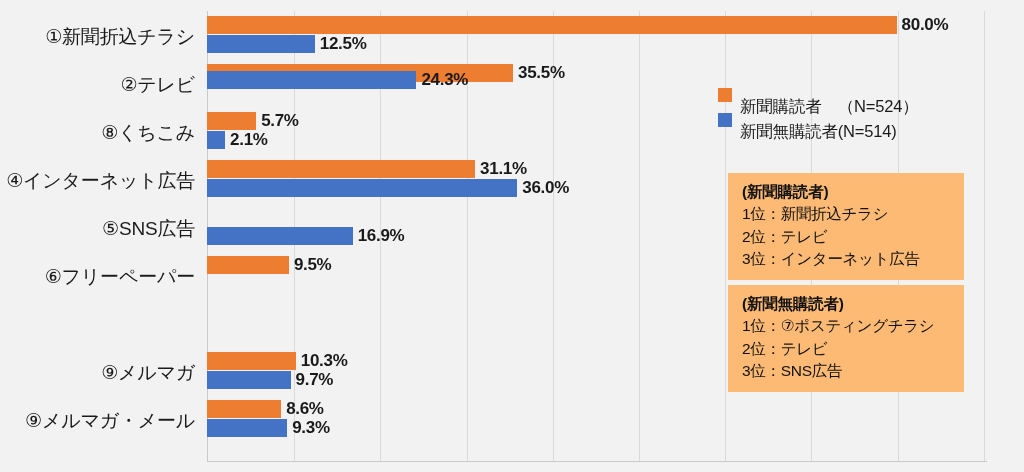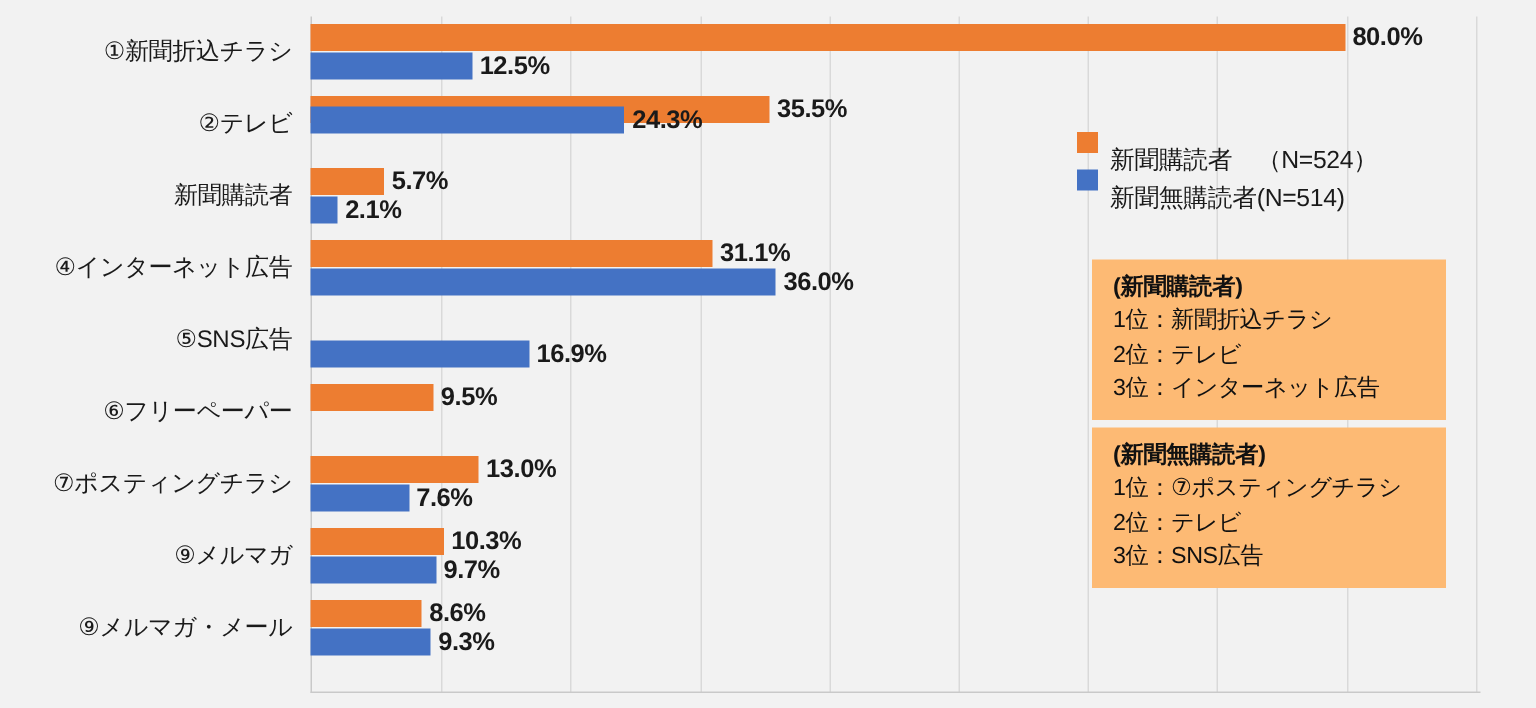--- a/index.html
+++ b/index.html
@@ -33,21 +33,21 @@
     background:#c9c9c9;
   }
 
   
   .rows{position:absolute;left:0;top:0;width:100%;height:100%;}
   .row{position:absolute;left:0;width:100%;height:48px;}
   .cat-label{
     position:absolute;
     right:1024px; 
     white-space:nowrap;
-    font-size:16px;
+    font-size:19px;
     color:#1a1a1a;
     letter-spacing:-0.2px;
   }
   .barwrap{position:absolute;left:0;width:100%;height:18px;}
   .bar{
     position:absolute;left:0;top:0;height:18px;
   }
   .bar.s0{background:#ed7d31;}
   .bar.s1{background:#4472c4;}
   .bar-label{
@@ -130,21 +130,21 @@
         <div class="barwrap" style="top: 5px;">
           <div class="bar s0" style="left: 207px; width: 306.01px;"></div>
           <div class="bar-label" style="left: 518.01px;">35.5%</div>
         </div>
         <div class="barwrap" style="top: 12px;">
           <div class="bar s1" style="left: 207px; width: 209.466px;"></div>
           <div class="bar-label" style="left: 421.466px;">24.3%</div>
         </div>
       </div>
       <div class="row" style="top: 107px;">
-        <div class="cat-label" style="right: 829px; top: 13px;">新聞購読者</div>
+        <div class="cat-label" style="right: 829px; top: 13px;">⑧くちこみ</div>
         <div class="barwrap" style="top: 5px;">
           <div class="bar s0" style="left: 207px; width: 49.134px;"></div>
           <div class="bar-label" style="left: 261.134px;">5.7%</div>
         </div>
         <div class="barwrap" style="top: 24px;">
           <div class="bar s1" style="left: 207px; width: 18.102px;"></div>
           <div class="bar-label" style="left: 230.102px;">2.1%</div>
         </div>
       </div>
       <div class="row" style="top: 155px;">
@@ -163,31 +163,20 @@
         <div class="barwrap" style="top: 24px;">
           <div class="bar s1" style="left: 207px; width: 145.678px;"></div>
           <div class="bar-label" style="left: 357.678px;">16.9%</div>
         </div>
       </div>
       <div class="row" style="top: 251px;">
         <div class="cat-label" style="right: 829px; top: 13px;">⑥フリーペーパー</div>
         <div class="barwrap" style="top: 5px;">
           <div class="bar s0" style="left: 207px; width: 81.89px;"></div>
           <div class="bar-label" style="left: 293.89px;">9.5%</div>
-        </div>
-      </div>
-      <div class="row" style="top: 299px;">
-        <div class="cat-label" style="right: 829px; top: 13px;">⑦ポスティングチラシ</div>
-        <div class="barwrap" style="top: 5px;">
-          <div class="bar s0" style="left: 207px; width: 112.06px;"></div>
-          <div class="bar-label" style="left: 324.06px;">13.0%</div>
-        </div>
-        <div class="barwrap" style="top: 24px;">
-          <div class="bar s1" style="left: 207px; width: 65.512px;"></div>
-          <div class="bar-label" style="left: 277.512px;">7.6%</div>
         </div>
       </div>
       <div class="row" style="top: 347px;">
         <div class="cat-label" style="right: 829px; top: 13px;">⑨メルマガ</div>
         <div class="barwrap" style="top: 5px;">
           <div class="bar s0" style="left: 207px; width: 88.786px;"></div>
           <div class="bar-label" style="left: 300.786px;">10.3%</div>
         </div>
         <div class="barwrap" style="top: 24px;">
           <div class="bar s1" style="left: 207px; width: 83.614px;"></div>

